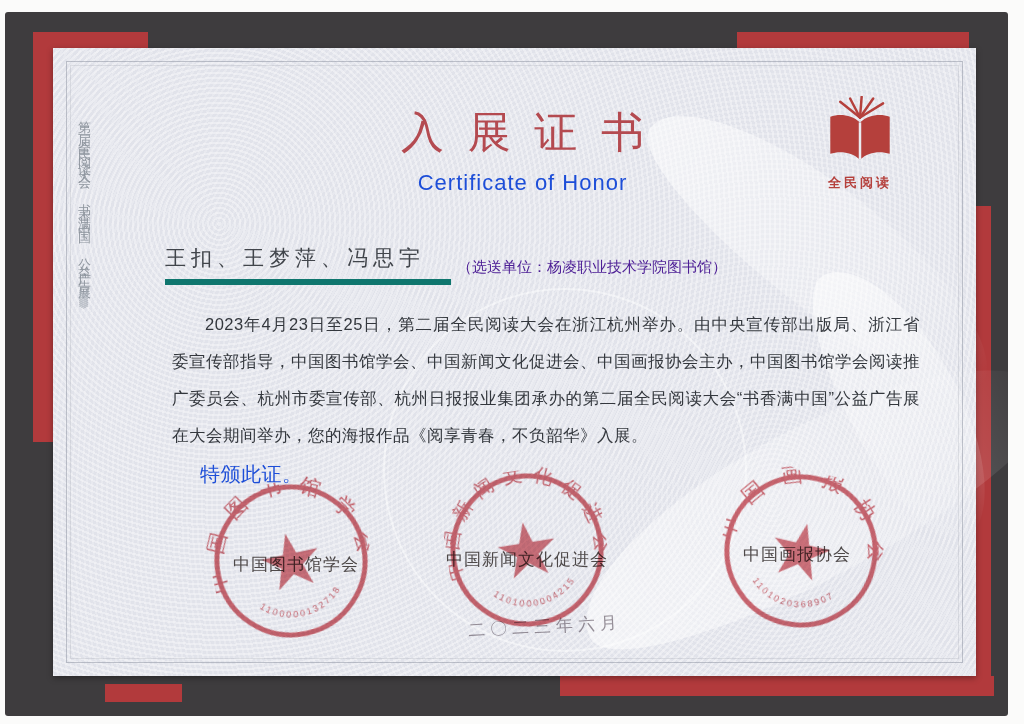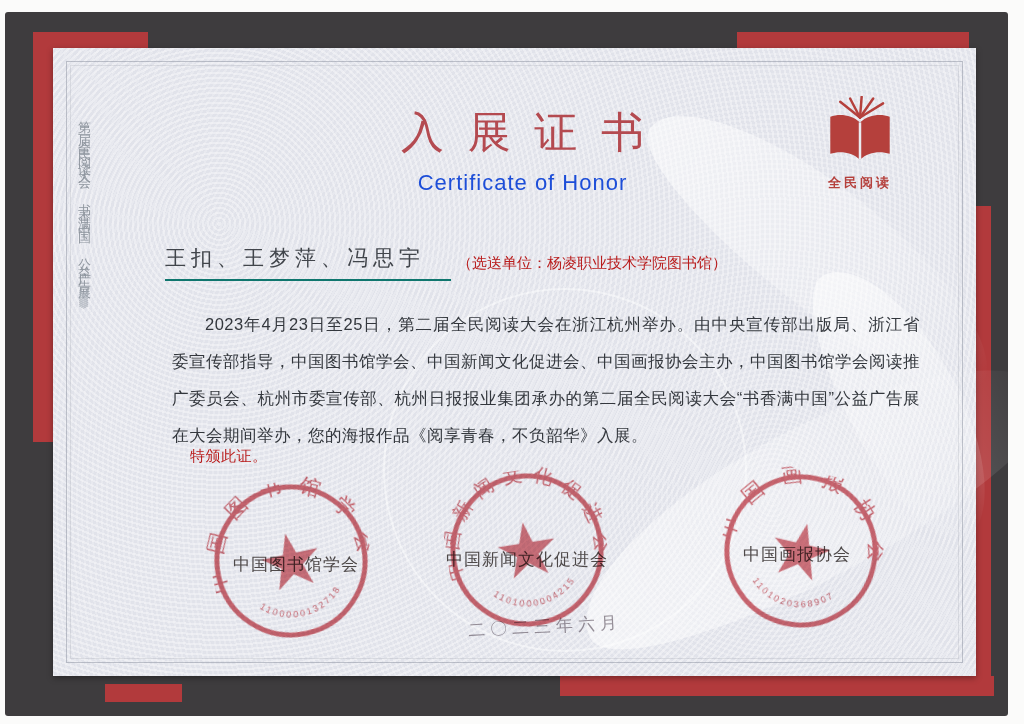--- a/index.html
+++ b/index.html
@@ -42,28 +42,28 @@
   .title-block{position:absolute;left:16px;right:0;top:56px;text-align:center;}
   .cert-title{color:#b44a50;font-size:43px;letter-spacing:.55em;text-indent:.55em;
               font-weight:500;}
   .cert-subtitle{color:#1d4ed8;font-size:22px;margin-top:8px;letter-spacing:1px;}
   
   .logo{position:absolute;left:752px;top:48px;width:110px;text-align:center;}
   .logo-label{color:#b5403c;font-size:13px;font-weight:bold;letter-spacing:3px;margin-top:8px;}
   
   .recipients-row{position:absolute;left:112px;top:196px;display:flex;align-items:flex-end;}
   .recipients{font-size:21px;letter-spacing:5px;color:#41454b;
-              padding:0 26px 7px 0;border-bottom:2px solid #0f766e;}
-  .unit-note{font-size:15px;color:#b91c1c;padding:0 0 8px 6px;}
+              padding:0 26px 7px 0;border-bottom:6px solid #0f766e;}
+  .unit-note{font-size:15px;color:#4c1d95;padding:0 0 8px 6px;}
   
   .body-text{position:absolute;left:107px;top:246px;width:748px;margin:12px;
              font-size:16.5px;line-height:37px;letter-spacing:.5px;color:#33373d;
              text-align:justify;text-indent:2em;}
-  .closing{position:absolute;left:107px;top:389px;width:748px;margin:0;
-           font-size:15px;line-height:37px;letter-spacing:.5px;color:#b91c1c;text-indent:2em;}
+  .closing{position:absolute;left:107px;top:408px;width:748px;margin:0;
+           font-size:20px;line-height:37px;letter-spacing:.5px;color:#1d4ed8;text-indent:2em;}
   
   .seal{position:absolute;width:160px;height:160px;color:#c7434e;opacity:.8;
         mix-blend-mode:multiply;filter:blur(.3px);z-index:4;}
   .seal-1{left:158px;top:433px;transform:rotate(-12deg);}
   .seal-2{left:394px;top:422px;transform:rotate(-9deg);}
   .seal-3{left:668px;top:423px;transform:rotate(13deg);}
   .seal-org{position:absolute;z-index:2;font-size:17px;color:#4e4949;letter-spacing:1px;
             text-align:center;}
   .org-1{left:123px;top:505px;width:240px;}
   .org-2{left:344px;top:500px;width:260px;}

